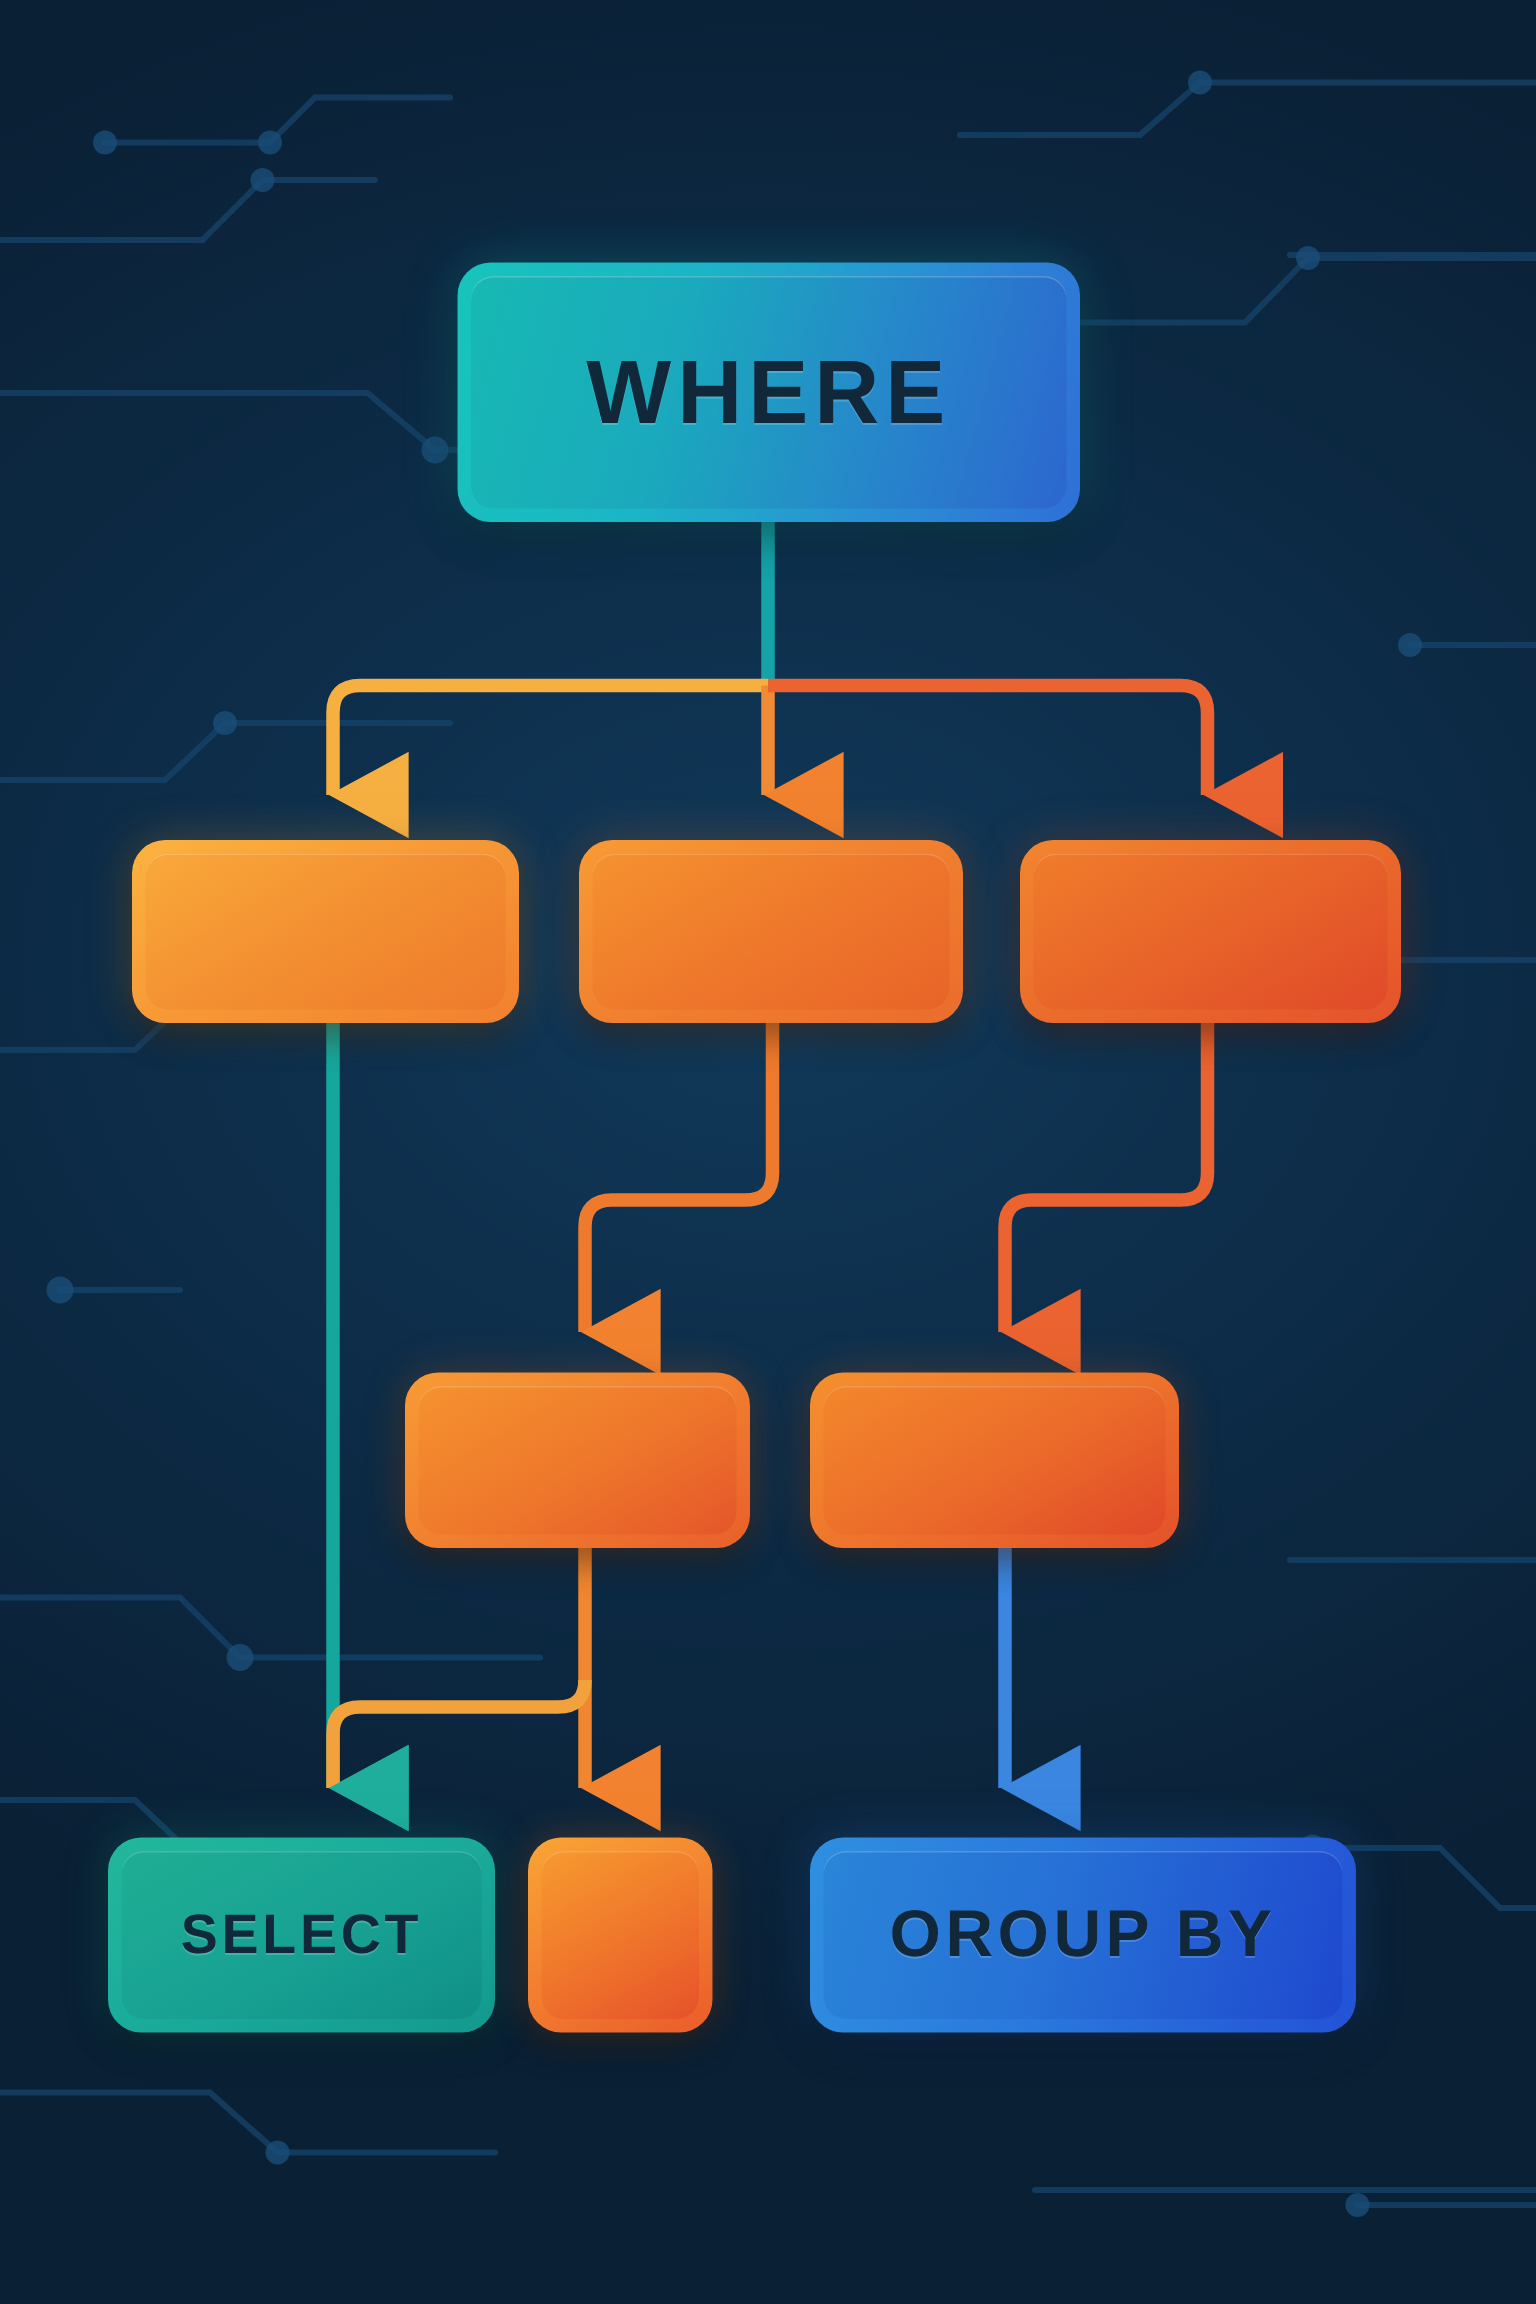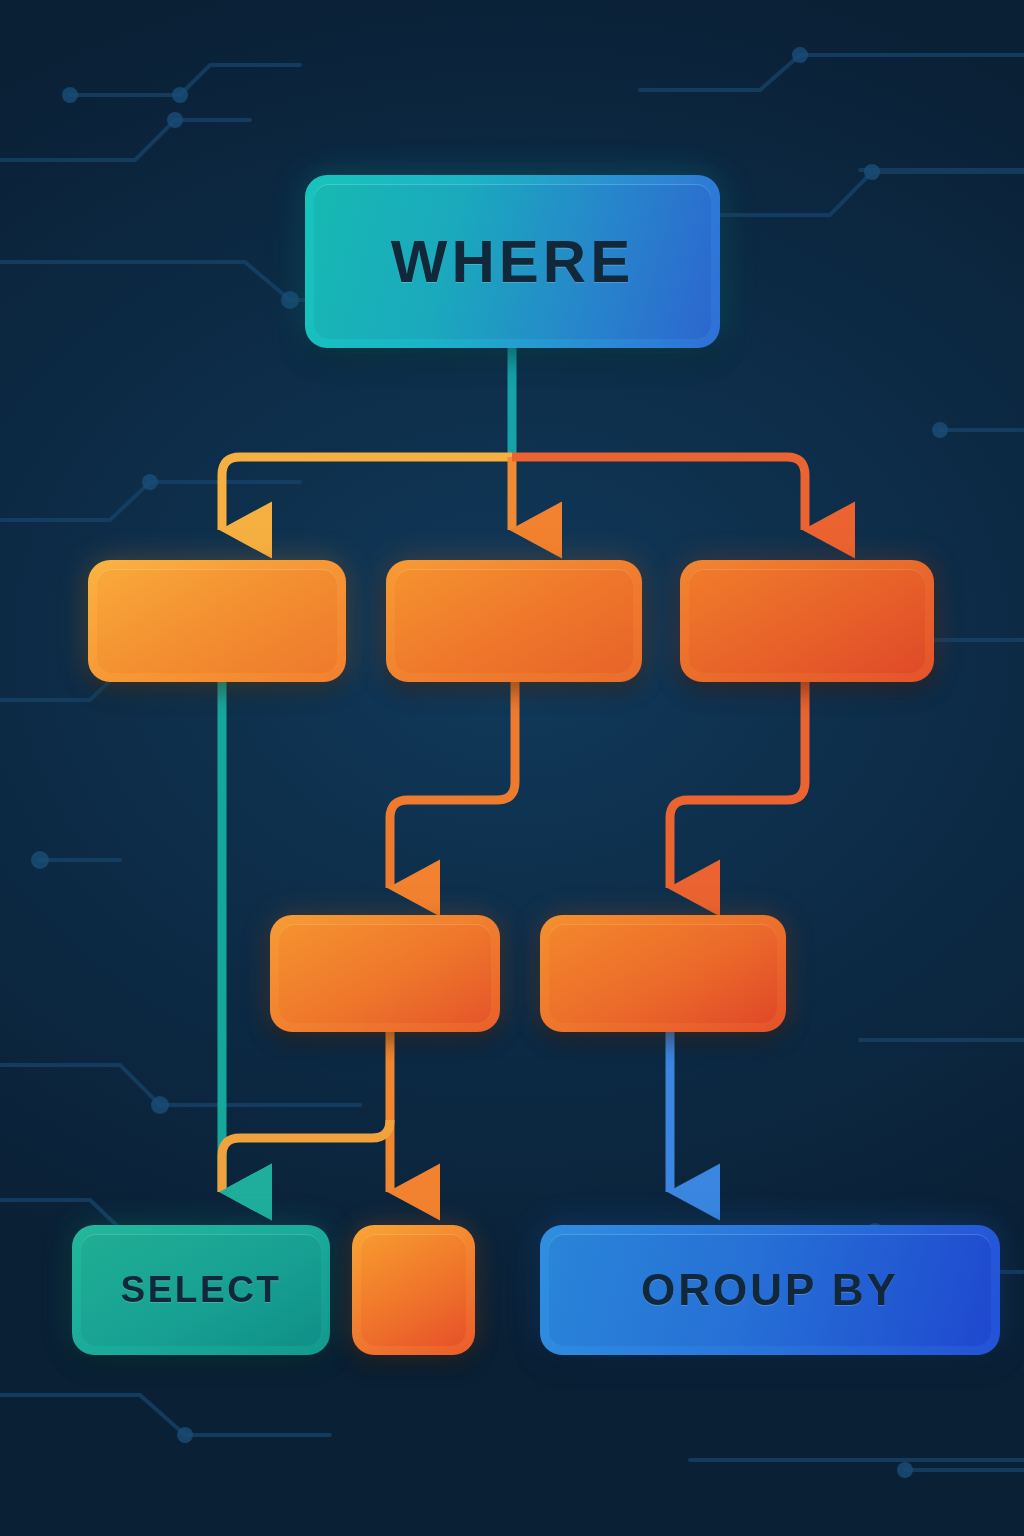--- a/index.html
+++ b/index.html
@@ -82,21 +82,21 @@
     background:linear-gradient(150deg,#22b89b 0%,#1aab9b 50%,#13998f 100%);
     box-shadow:0 0 30px rgba(26,176,154,.26),0 9px 22px rgba(0,0,0,.42);}
   #n-where .inner{background:linear-gradient(150deg,#1fae94 0%,#17a193 55%,#108f87 100%);
     box-shadow:inset 0 1px 0 rgba(255,255,255,.18);}
   #n-where .label{font-size:37px;letter-spacing:2.5px;}
   #n-blank{left:352px;width:123px;
     background:linear-gradient(150deg,#f9a535 0%,#f2802f 50%,#ea5c2b 100%);
     box-shadow:0 0 26px rgba(242,128,47,.24),0 9px 22px rgba(0,0,0,.42);}
   #n-blank .inner{background:linear-gradient(150deg,#f79a2f 0%,#ef742b 55%,#e6522a 100%);
     box-shadow:inset 0 1px 0 rgba(255,255,255,.18);}
-  #n-group{left:540px;width:460px;
+  #n-group{left:540px;width:364px;
     background:linear-gradient(105deg,#2f8fe0 0%,#2a78dd 45%,#2352d6 100%);
     box-shadow:0 0 32px rgba(43,122,222,.30),0 10px 24px rgba(0,0,0,.45);}
   #n-group .inner{background:linear-gradient(105deg,#2a85d8 0%,#2670d6 45%,#1f49cf 100%);
     box-shadow:inset 0 1px 0 rgba(255,255,255,.2);}
   #n-group .label{font-size:44px;letter-spacing:3px;}
 </style>
 </head>
 <body>
 
 <div id="stage">

